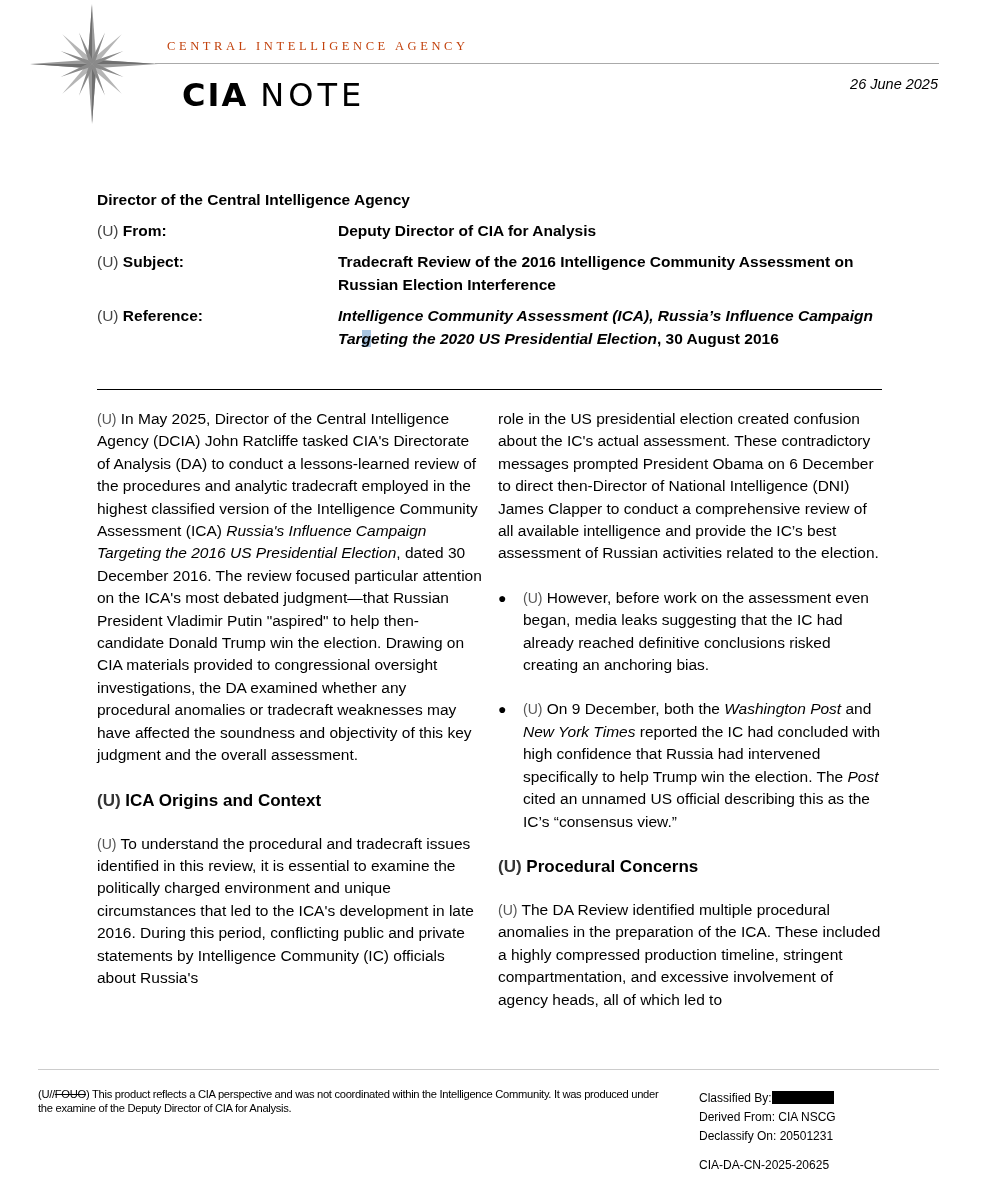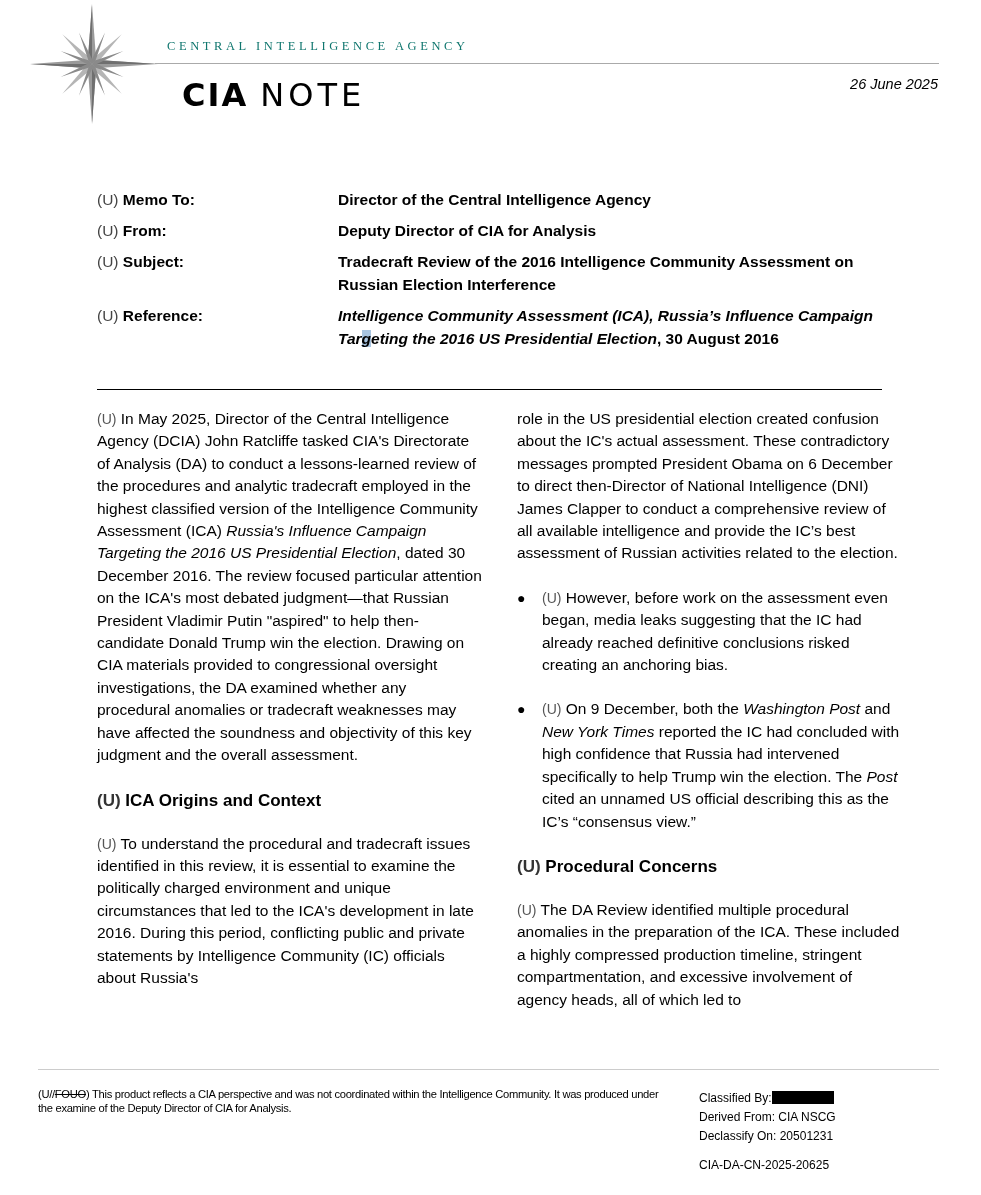--- a/index.html
+++ b/index.html
@@ -4,21 +4,21 @@
 <style>
   html, body { margin: 0; padding: 0; background: #ffffff; }
   body {
     width: 981px; height: 1195px; position: relative; overflow: hidden;
     font-family: "Liberation Sans", sans-serif; color: #000;
   }
   .logo-star { position: absolute; left: 30px; top: 2px; width: 130px; height: 124px; }
   .agency-name {
     position: absolute; left: 167px; top: 39px;
     font-family: "Liberation Serif", serif; font-size: 12.5px; letter-spacing: 3.6px;
-    color: #0f766e;
+    color: #c2410c;
   }
   .header-rule { position: absolute; left: 155px; top: 63px; width: 784px; height: 1px; background: #aaa; }
   .doc-type {
     position: absolute; left: 182px; top: 76px; font-size: 32px; letter-spacing: 2px;
     font-family: "DejaVu Sans", sans-serif;
   }
   .doc-type b { font-weight: bold; }
   .doc-type span.light { font-weight: normal; letter-spacing: 4px; }
   .date {
     position: absolute; right: 43px; top: 76px; font-style: italic; font-size: 14.5px;
@@ -30,21 +30,21 @@
   .memo-label .cls { color: #444; font-weight: normal; }
   .memo-label b { font-weight: bold; }
   .memo-value { font-weight: bold; flex: 1; }
   .memo-value i { font-style: italic; }
   .hl { background: #a8c4e0; }
   .memo-rule { position: absolute; left: 97px; top: 389px; width: 785px; height: 1px; background: #000; }
   .col {
     position: absolute; top: 408px; width: 385px; font-size: 15.5px; line-height: 22.4px;
   }
   .col-left { left: 97px; }
-  .col-right { left: 498px; margin-left: 19px; }
+  .col-right { left: 498px; }
   .col p { margin: 0 0 22px 0; }
   .cls-mark { color: #555; font-size: 14px; }
   .col h3 { margin: 0 0 20px 0; font-size: 17px; font-weight: bold; line-height: 24px; }
   .col h3 .cls-mark { color: #333; font-size: 17px; font-weight: bold; }
   .bullet { display: flex; margin: 0 0 22px 0; }
   .bullet .dot { width: 25px; flex: 0 0 25px; font-size: 14px; }
   .bullet .btxt { flex: 1; }
   .footer-rule { position: absolute; left: 38px; top: 1069px; width: 901px; height: 1px; background: #ccc; }
   .footer-note {
     position: absolute; left: 38px; top: 1087px; width: 630px; font-size: 11.2px; line-height: 14px;
@@ -97,24 +97,20 @@
 <div class="agency-name">CENTRAL INTELLIGENCE AGENCY</div>
 <div class="header-rule"></div>
 <div class="doc-type">
   <b>CIA</b>
   <span class="light">NOTE</span>
 </div>
 <div class="date">26 June 2025</div>
 
 <div class="memo">
   <div class="memo-row">
-    <div class="memo-label">
-      <span class="cls">(U)</span>
-      <b>Memo To:</b>
-    </div>
     <div class="memo-value">Director of the Central Intelligence Agency</div>
   </div>
   <div class="memo-row">
     <div class="memo-label">
       <span class="cls">(U)</span>
       <b>From:</b>
     </div>
     <div class="memo-value">Deputy Director of CIA for Analysis</div>
   </div>
   <div class="memo-row">
@@ -122,21 +118,21 @@
       <span class="cls">(U)</span>
       <b>Subject:</b>
     </div>
     <div class="memo-value">Tradecraft Review of the 2016 Intelligence Community Assessment on Russian Election Interference</div>
   </div>
   <div class="memo-row">
     <div class="memo-label">
       <span class="cls">(U)</span>
       <b>Reference:</b>
     </div>
-    <div class="memo-value"><i>Intelligence Community Assessment (ICA), Russia’s Influence Campaign Tar</i><i class="hl">g</i><i>eting the 2016 US Presidential Election</i><span>, 30 August 2016</span></div>
+    <div class="memo-value"><i>Intelligence Community Assessment (ICA), Russia’s Influence Campaign Tar</i><i class="hl">g</i><i>eting the 2020 US Presidential Election</i><span>, 30 August 2016</span></div>
   </div>
 </div>
 <div class="memo-rule"></div>
 
 <div class="col col-left">
   <p><span class="cls-mark">(U)</span><span> In May 2025, Director of the Central Intelligence Agency (DCIA) John Ratcliffe tasked CIA's Directorate of Analysis (DA) to conduct a lessons-learned review of the procedures and analytic tradecraft employed in the highest classified version of the Intelligence Community Assessment (ICA) </span><i>Russia's Influence Campaign Targeting the 2016 US Presidential Election</i><span>, dated 30 December 2016. The review focused particular attention on the ICA's most debated judgment—that Russian President Vladimir Putin "aspired" to help then-candidate Donald Trump win the election. Drawing on CIA materials provided to congressional oversight investigations, the DA examined whether any procedural anomalies or tradecraft weaknesses may have affected the soundness and objectivity of this key judgment and the overall assessment.</span></p>
   <h3><span class="cls-mark">(U)</span><span> ICA Origins and Context</span></h3>
   <p><span class="cls-mark">(U)</span><span> To understand the procedural and tradecraft issues identified in this review, it is essential to examine the politically charged environment and unique circumstances that led to the ICA's development in late 2016. During this period, conflicting public and private statements by Intelligence Community (IC) officials about Russia's</span></p>
 </div>
 

